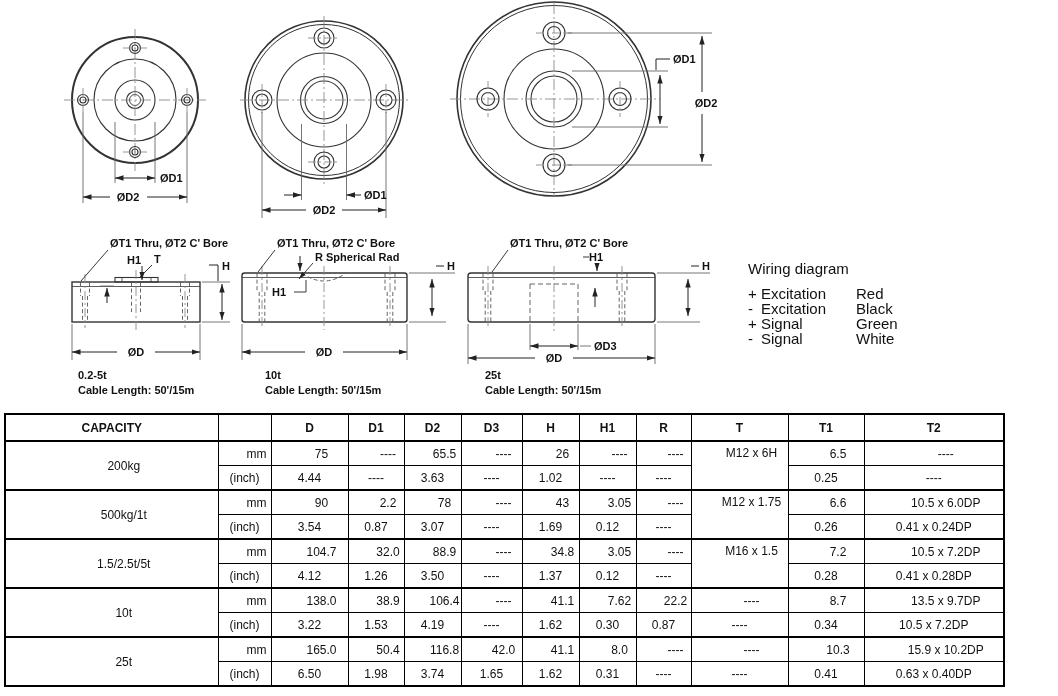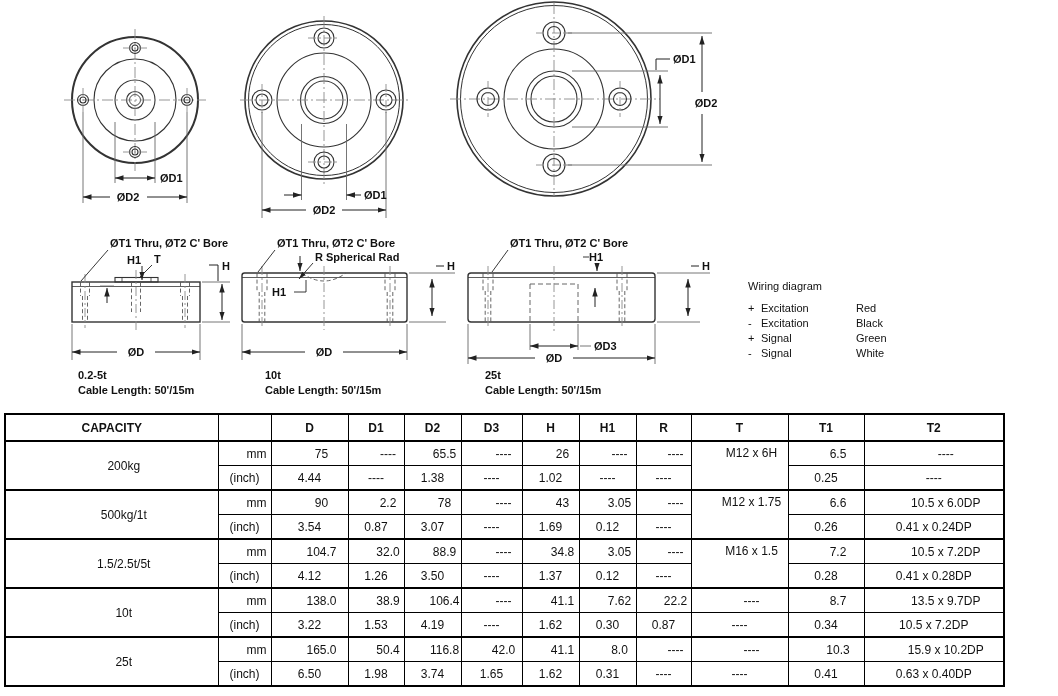--- a/index.html
+++ b/index.html
@@ -2,21 +2,21 @@
 <html><head>
 <meta charset="utf-8">
 <style>
   html,body{margin:0;padding:0;background:#fff;}
   .page{position:relative;width:1058px;height:696px;background:#fff;
         font-family:"Liberation Sans",sans-serif;color:#111;overflow:hidden;}
   svg text{font-family:"Liberation Sans",sans-serif;}
   .lbl{font-size:11px;font-weight:bold;fill:#111;}
   .cap{font-size:11px;font-weight:bold;fill:#111;}
   
-  .wiring{position:absolute;left:748px;top:280px;font-size:11px;}
+  .wiring{position:absolute;left:748px;top:260px;font-size:15px;}
   .wiring .wtitle{margin:0 0 9px 0;}
   .wrow{display:grid;grid-template-columns:13px 95px auto;height:15px;line-height:15px;}
   
   .spec-table{position:absolute;left:4px;top:413px;}
   table{border-collapse:collapse;table-layout:fixed;width:999px;border:2px solid #000;}
   th,td{border:1px solid #000;font-size:12px;text-align:center;vertical-align:middle;
         padding:0;white-space:nowrap;overflow:hidden;}
   thead th{height:25px;font-weight:bold;border-bottom:2px solid #000;}
   tbody tr{height:24.5px;}
   tr.group-start td{border-top:2px solid #000;padding-left:24px;}
@@ -274,21 +274,21 @@
             <td>----</td>
             <td>----</td>
             <td rowspan="2" class="t-merged">M12 x 6H</td>
             <td>6.5</td>
             <td>----</td>
           </tr>
           <tr>
             <td>(inch)</td>
             <td>4.44</td>
             <td>----</td>
-            <td>1.38</td>
+            <td>3.63</td>
             <td>----</td>
             <td>1.02</td>
             <td>----</td>
             <td>----</td>
             <td>0.25</td>
             <td>----</td>
           </tr>
           <tr class="group-start">
             <td rowspan="2">500kg/1t</td>
             <td>mm</td>

